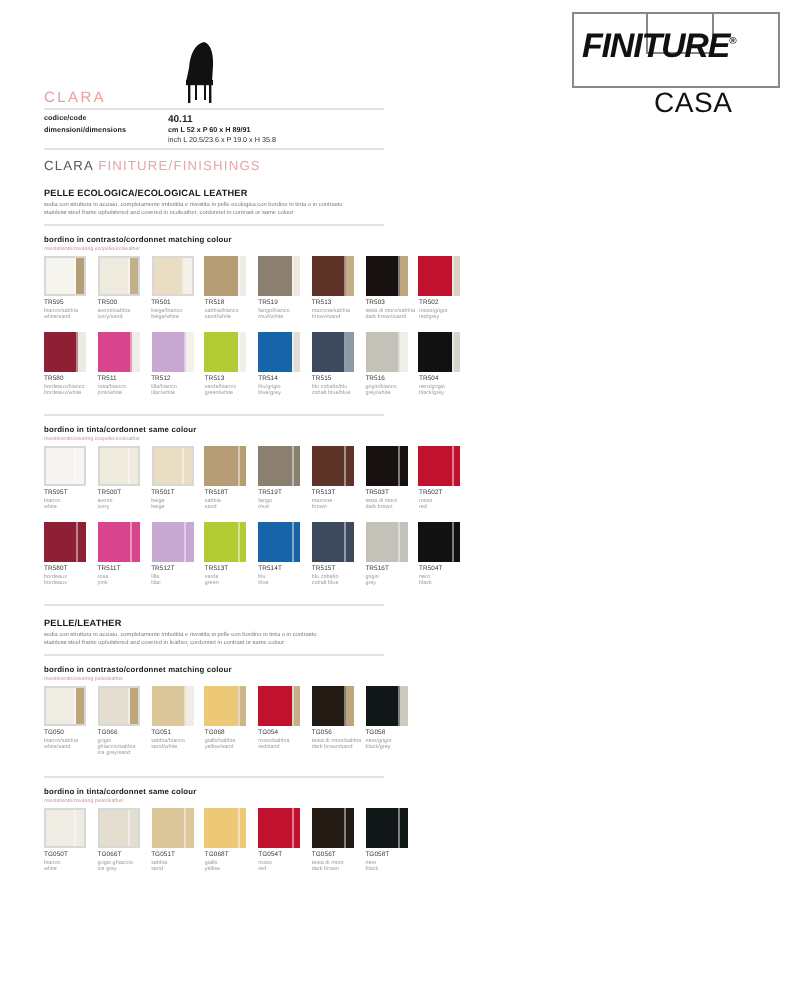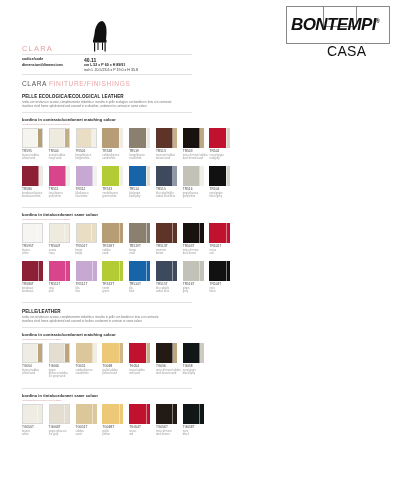--- a/index.html
+++ b/index.html
@@ -108,21 +108,21 @@
     letter-spacing: 0.03px;
   }
 </style>
 </head>
 <body>
 
 <div class="page">
 
   <div class="logo-box">
     <div class="logo-notch"></div>
-    <div class="logo-word"><span>BONTEMPI</span><span class="logo-tm">®</span></div>
+    <div class="logo-word"><span>FINITURE</span><span class="logo-tm">®</span></div>
     <div class="logo-casa">CASA</div>
   </div>
 
   <svg class="chair" viewBox="0 0 30 34">
     <path d="M18 2 C13 3 11 9 10.5 15 L9 22 L22 22 L22.5 14 C22.8 8 21.5 3 18 2 Z" fill="#111"></path>
     <rect x="9" y="21" width="13.5" height="2.6" fill="#111"></rect>
     <rect x="10" y="23.5" width="1.2" height="9" fill="#111"></rect>
     <rect x="20.5" y="23.5" width="1.2" height="9" fill="#111"></rect>
     <rect x="13.5" y="23.5" width="1" height="7.5" fill="#111"></rect>
     <rect x="18" y="23.5" width="1" height="7.5" fill="#111"></rect>

